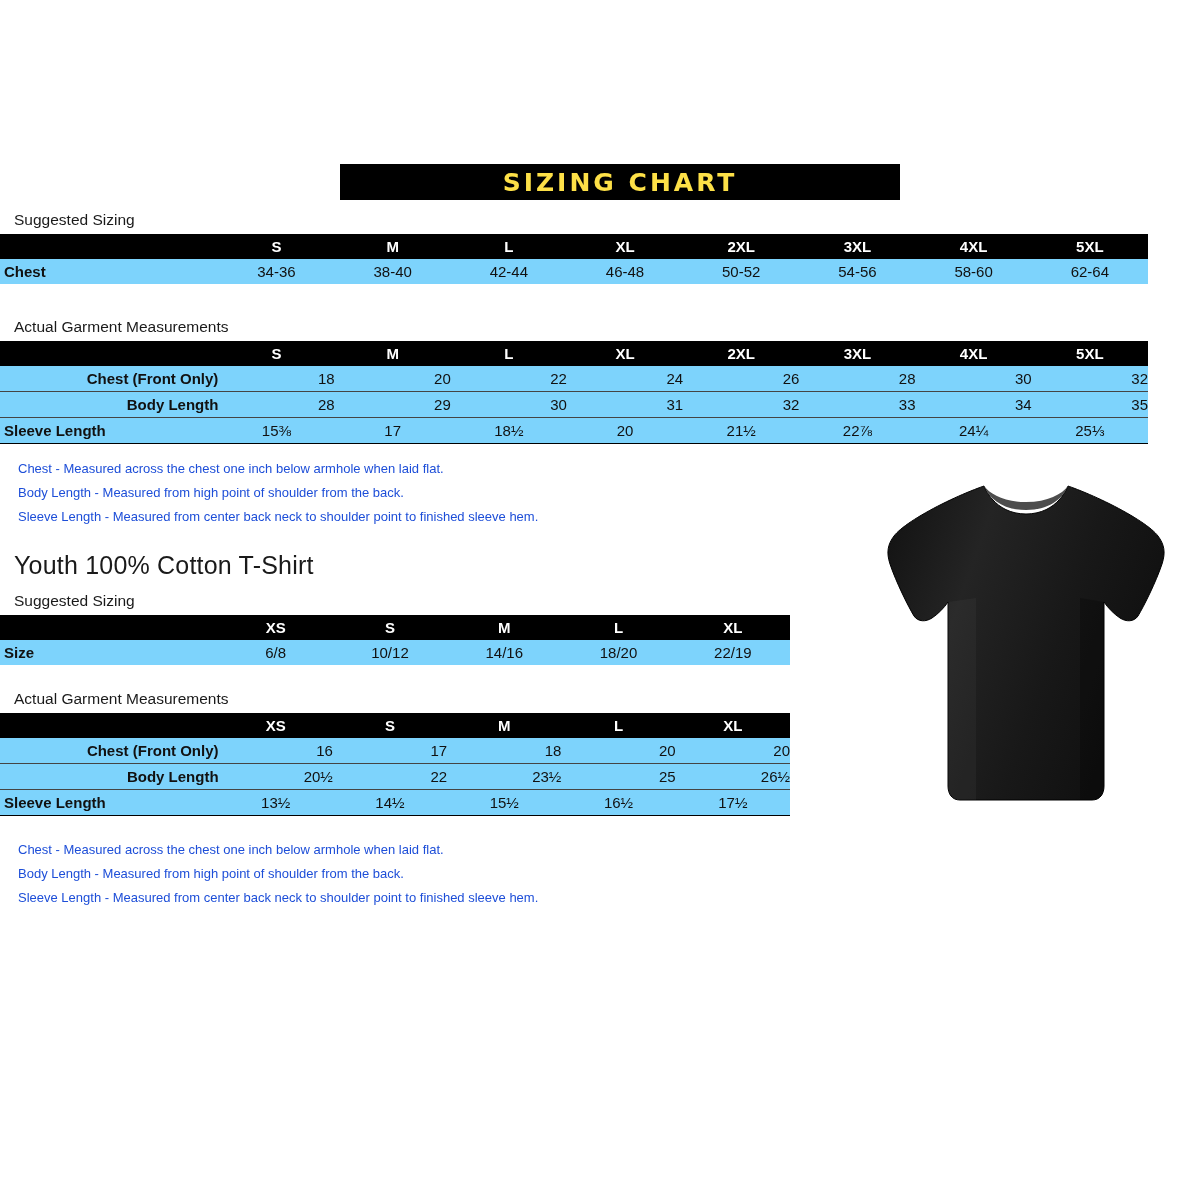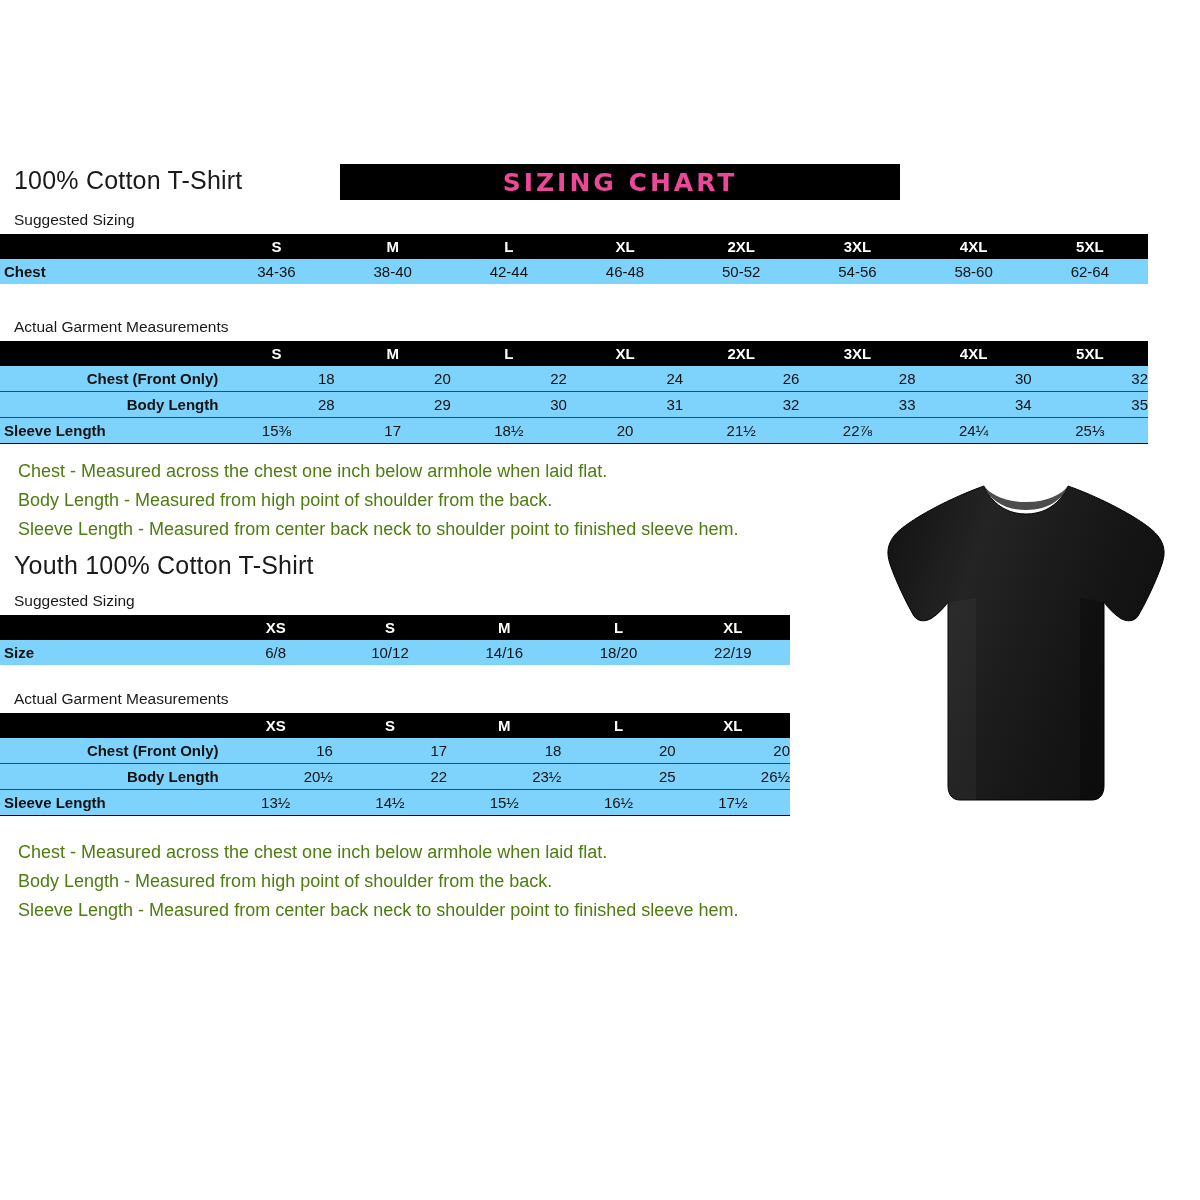--- a/index.html
+++ b/index.html
@@ -28,35 +28,35 @@
     font-weight: 400;
     letter-spacing: 0.2px;
     color: #1a1a1a;
   }
   .subtle-label {
     font-size: 15.5px;
     font-weight: 400;
     color: #1a1a1a;
   }
   .note {
-    font-size: 18px;
-    color: #4d7c0f;
+    font-size: 13px;
+    color: #1d4ed8;
     line-height: 1.0;
   }
 
   
   .banner {
     position: absolute;
     background: #000000;
     display: flex;
     align-items: center;
     justify-content: center;
   }
   .banner-text {
-    color: #ec4899;
+    color: #fde047;
     font-family: "DejaVu Sans", sans-serif;
     font-weight: bold;
     font-size: 25px;
     letter-spacing: 3px;
   }
 
   
   table.sz {
     border-collapse: collapse;
     table-layout: fixed;
@@ -119,21 +119,20 @@
     top: 470px;
     width: 290px;
     height: 350px;
   }
 </style>
 </head>
 <body>
 
 <div class="page">
 
-  <div class="title-main" id="adult-title">100% Cotton T-Shirt</div>
 
   <div class="banner" id="adult-banner">
     <span class="banner-text">SIZING CHART</span>
   </div>
 
   <div class="subtle-label" id="adult-sugg">Suggested Sizing</div>
 
   <table class="sz" id="t1">
     <colgroup>
       <col style="width:218px">

